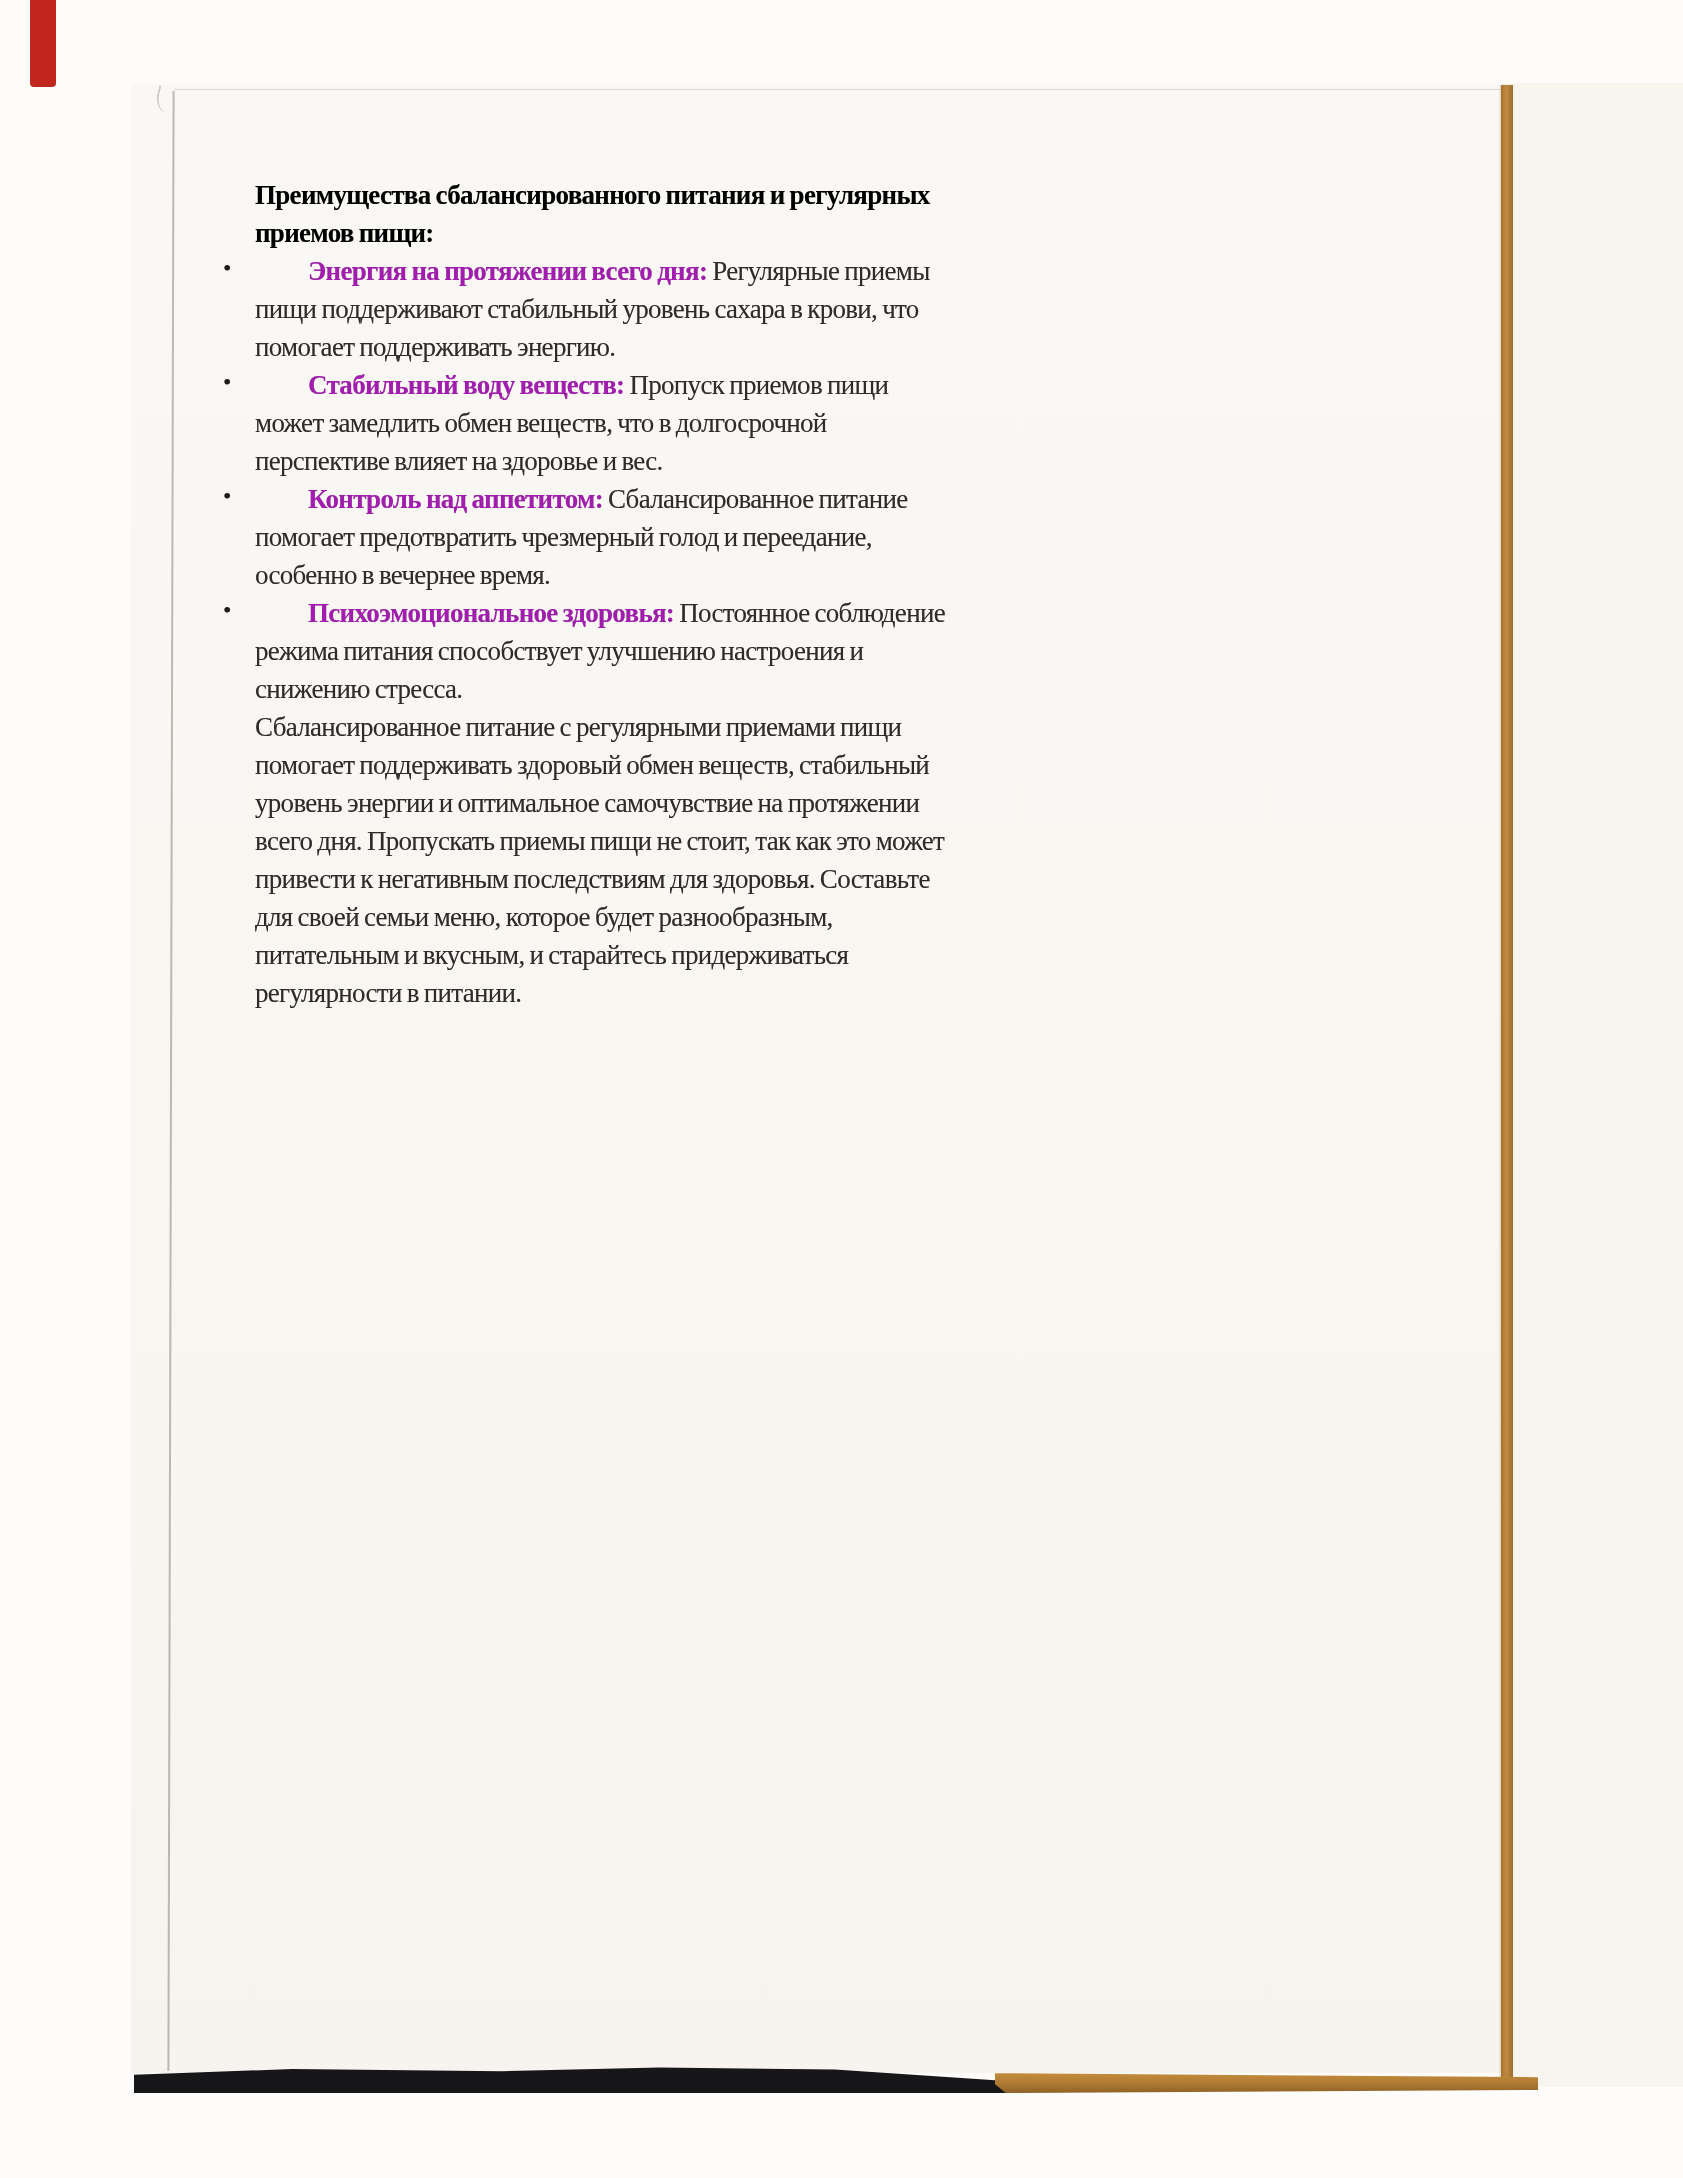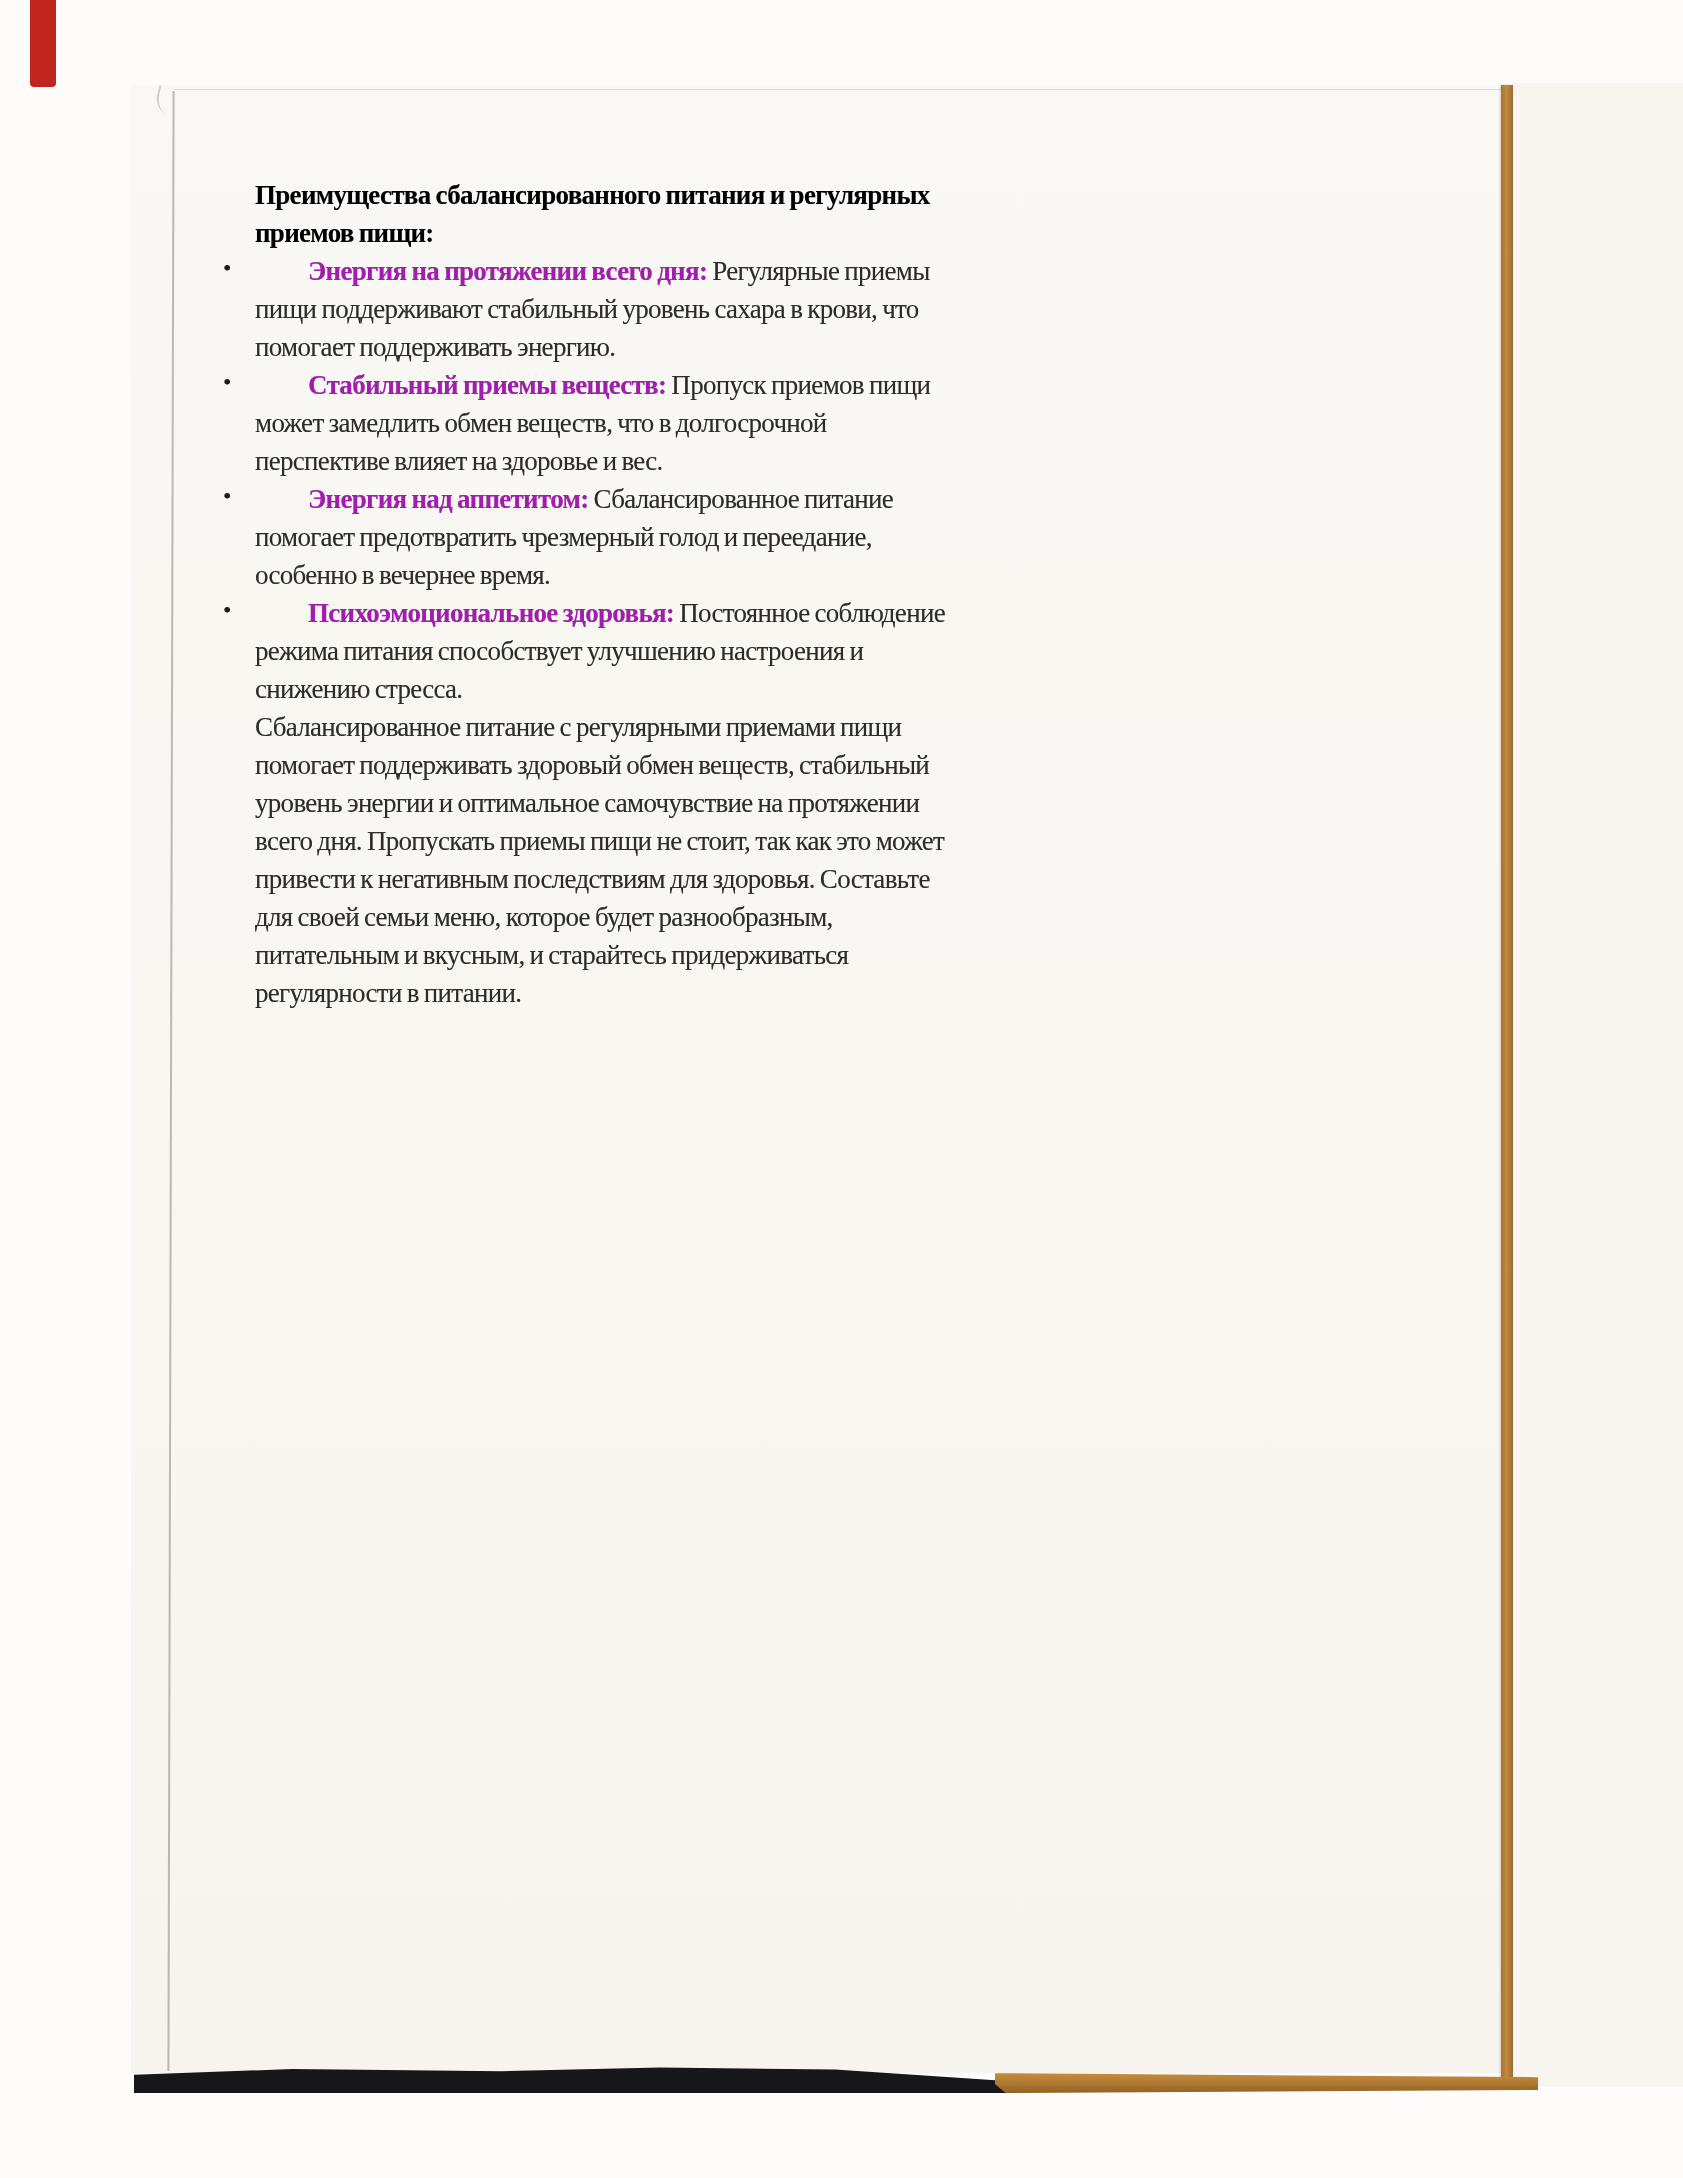--- a/index.html
+++ b/index.html
@@ -155,26 +155,26 @@
 <div class="text-block">
   <p class="heading">Преимущества сбалансированного питания и регулярных приемов пищи:</p>
   <ul class="benefits">
     <li>
       <span class="dot">•</span>
       <span class="term">Энергия на протяжении всего дня:</span>
       <span class="rest">Регулярные приемы пищи поддерживают стабильный уровень сахара в крови, что помогает поддерживать энергию.</span>
     </li>
     <li>
       <span class="dot">•</span>
-      <span class="term">Стабильный приемы веществ:</span>
+      <span class="term">Стабильный воду веществ:</span>
       <span class="rest">Пропуск приемов пищи может замедлить обмен веществ, что в долгосрочной перспективе влияет на здоровье и вес.</span>
     </li>
     <li>
       <span class="dot">•</span>
-      <span class="term">Энергия над аппетитом:</span>
+      <span class="term">Контроль над аппетитом:</span>
       <span class="rest">Сбалансированное питание помогает предотвратить чрезмерный голод и переедание, особенно в вечернее время.</span>
     </li>
     <li>
       <span class="dot">•</span>
       <span class="term">Психоэмоциональное здоровья:</span>
       <span class="rest">Постоянное соблюдение режима питания способствует улучшению настроения и снижению стресса.</span>
     </li>
   </ul>
   <p>Сбалансированное питание с регулярными приемами пищи помогает поддерживать здоровый обмен веществ, стабильный уровень энергии и оптимальное самочувствие на протяжении всего дня. Пропускать приемы пищи не стоит, так как это может привести к негативным последствиям для здоровья. Составьте для своей семьи меню, которое будет разнообразным, питательным и вкусным, и старайтесь придерживаться регулярности в питании.</p>
 </div>

